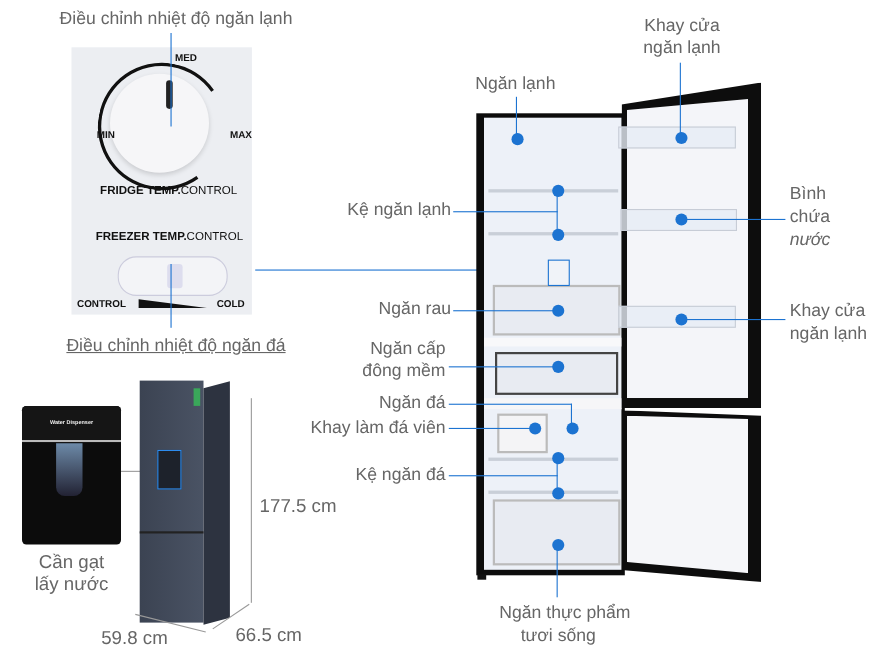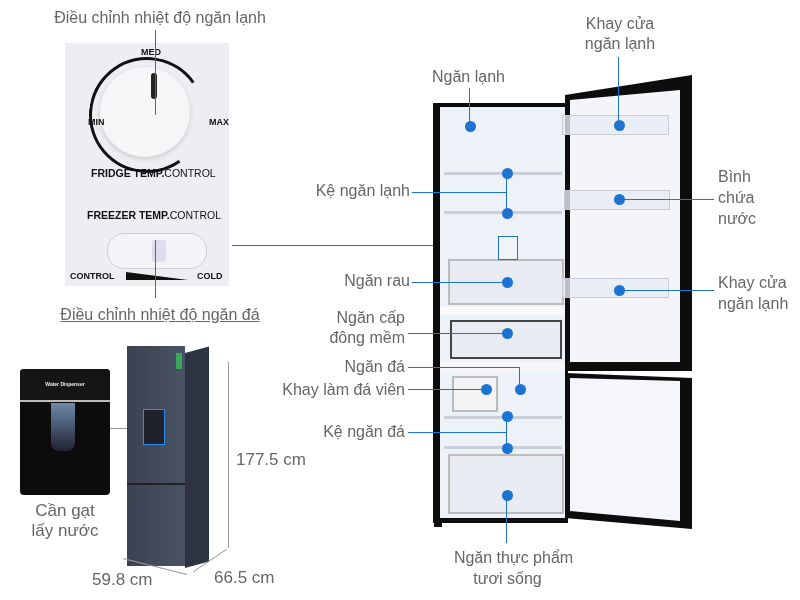--- a/index.html
+++ b/index.html
@@ -48,21 +48,21 @@
   .bin{position:absolute;height:18px;border:1px solid #c7ccd6;background:rgba(230,236,245,.8);}
 </style>
 </head>
 <body>
 
 <div class="lbl c" style="left:40px;top:8px;width:240px;">Điều chỉnh nhiệt độ ngăn lạnh</div>
 <div class="panel">
   <div class="dial-arc"></div>
   <div class="dial"></div>
   <div class="dial-mark"></div>
-  <div class="ptxt" style="left:76px;top:4px;text-align:center;">MED</div>
+  <div class="ptxt" style="left:94px;top:4px;text-align:center;">MED</div>
   <div class="ptxt" style="left:23px;top:74px;text-align:center;">MIN</div>
   <div class="ptxt" style="left:144px;top:74px;">MAX</div>
   <div class="ptitle" style="left:26px;top:124px;"><b>FRIDGE TEMP.</b><span>CONTROL</span></div>
   <div class="ptitle" style="left:22px;top:166px;"><b>FREEZER TEMP.</b><span>CONTROL</span></div>
   <div class="slider">
       <div class="knob"></div>
     </div>
   <div class="ptxt" style="left:5px;top:228px;">CONTROL</div>
   <div class="wedge"></div>
   <div class="ptxt" style="left:132px;top:228px;">COLD</div>
@@ -157,20 +157,20 @@
 <div class="lbl c" style="left:426px;top:548px;width:175px;">Ngăn thực phẩm</div>
 <div class="lbl c" style="left:420px;top:569px;width:175px;">tươi sống</div>
 
 <div class="lbl c" style="left:570px;top:14px;width:100px;">Khay cửa</div>
 <div class="lbl c" style="left:570px;top:34px;width:100px;">ngăn lạnh</div>
 <div class="line" style="left:618px;top:57px;width:1px;height:68px;"></div>
 <div class="dot" style="left:619px;top:125px;"></div>
 
 <div class="lbl" style="left:718px;top:167px;">Bình</div>
 <div class="lbl" style="left:718px;top:188px;">chứa</div>
-<div class="lbl" style="left:718px;top:209px;">nước</div>
+<div class="lbl" style="left:718px;top:209px;font-style:italic;">nước</div>
 <div class="line" style="left:619px;top:199px;width:95px;height:1px;"></div>
 <div class="dot" style="left:619px;top:199px;"></div>
 
 <div class="lbl" style="left:718px;top:273px;">Khay cửa</div>
 <div class="lbl" style="left:718px;top:294px;">ngăn lạnh</div>
 <div class="line" style="left:619px;top:290px;width:95px;height:1px;"></div>
 <div class="dot" style="left:619px;top:290px;"></div>
 
 </body></html>

